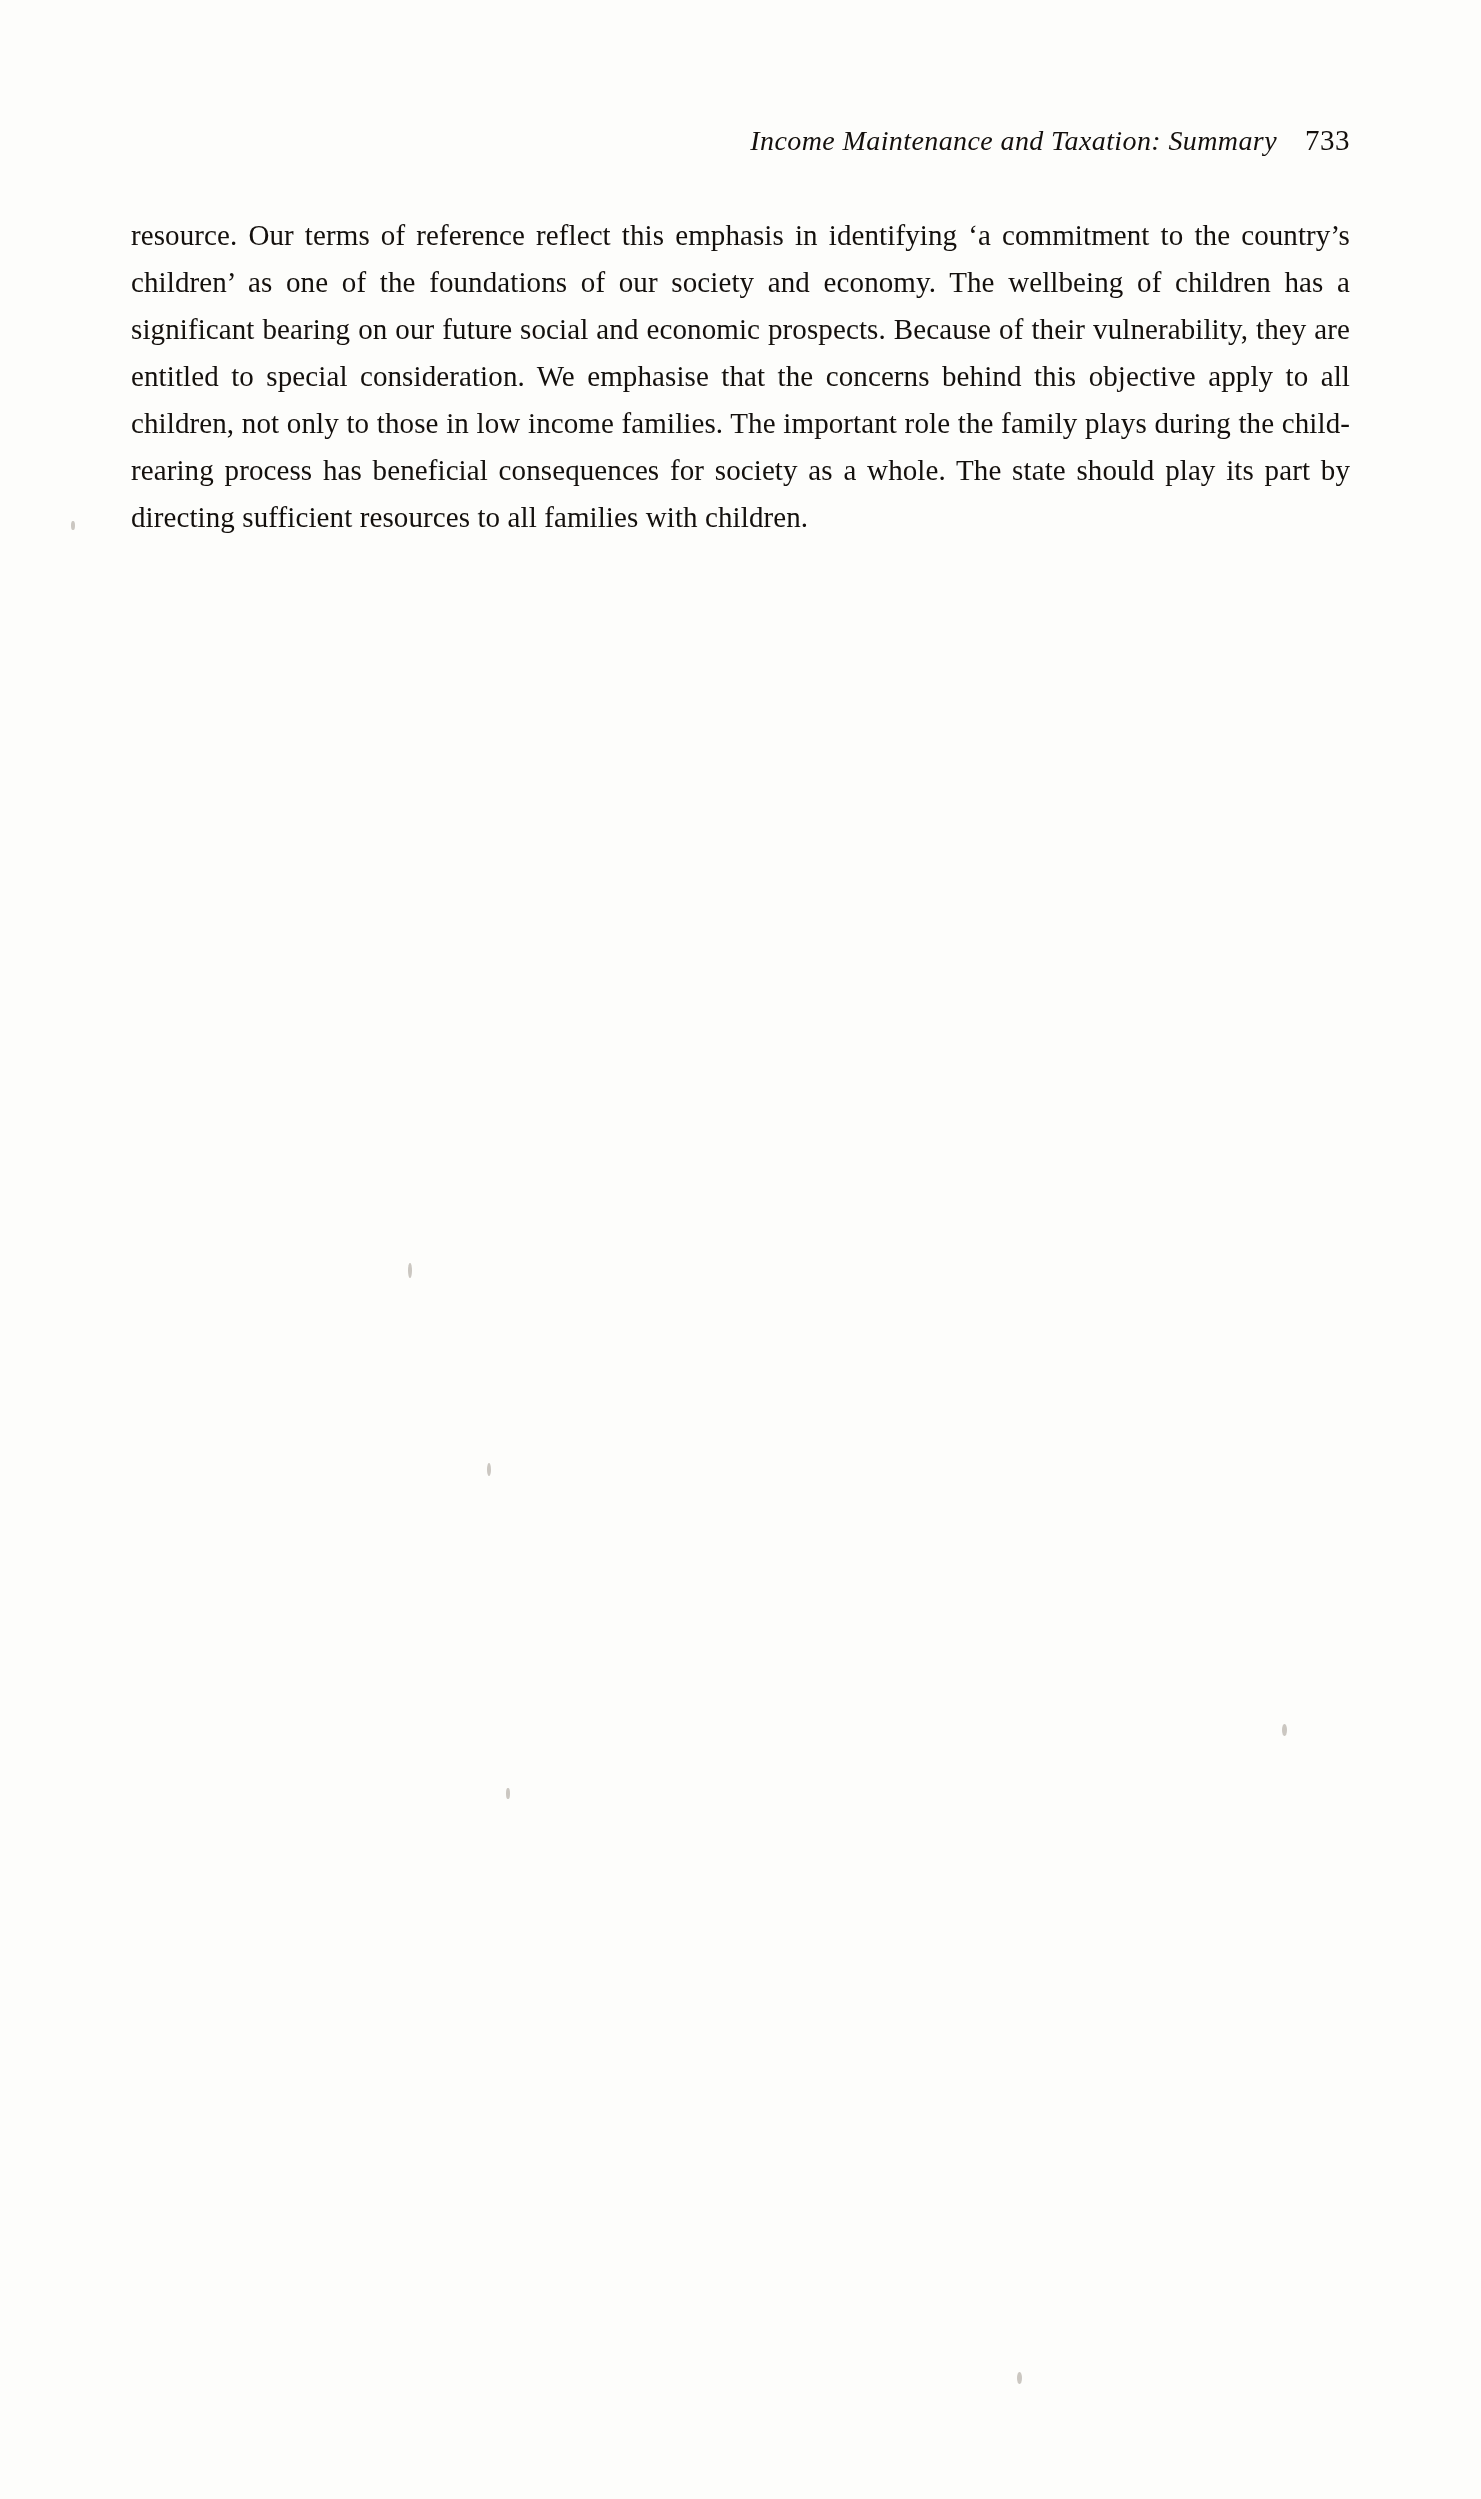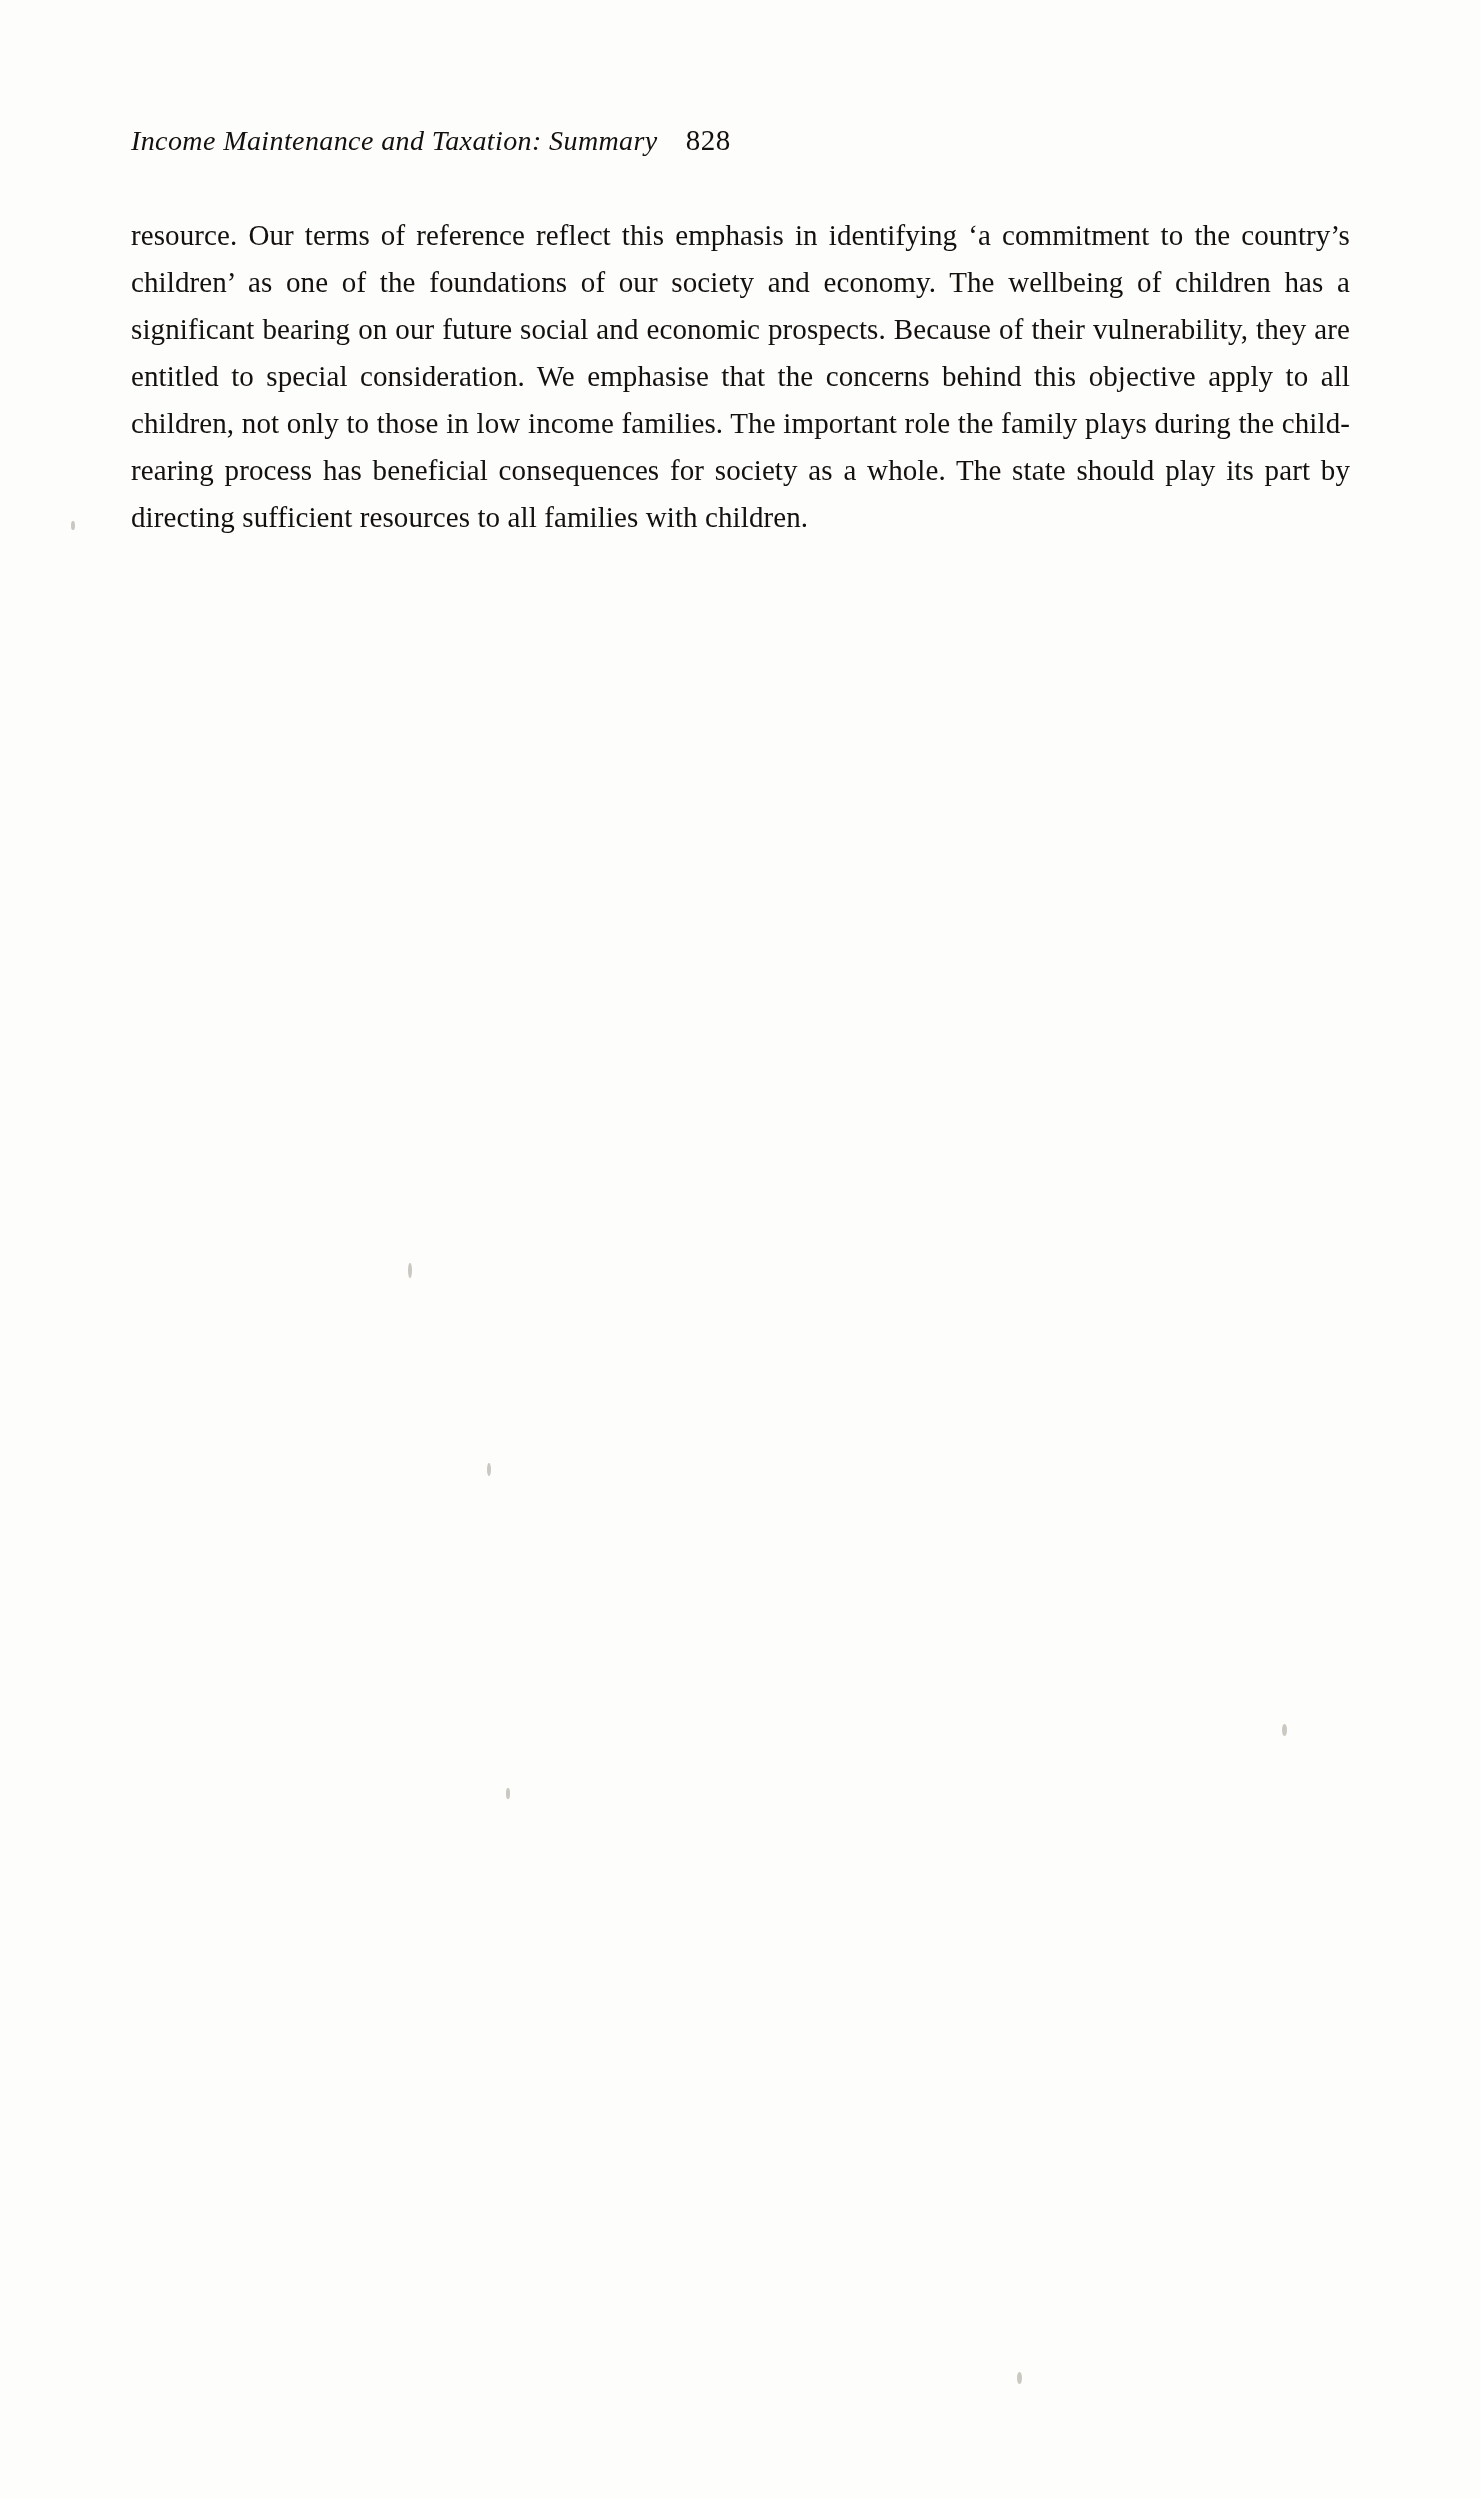--- a/index.html
+++ b/index.html
@@ -20,20 +20,21 @@
     inset: 0;
     background: #fdfdfb;
   }
   .running-head {
     position: absolute;
     top: 124px;
     left: 131px;
     right: 131px;
     height: 45px;
     display: flex;
+    justify-content: flex-end;
     align-items: baseline;
     gap: 28px;
   }
   .running-title {
     font-style: italic;
     font-size: 28px;
     letter-spacing: 0.4px;
     white-space: nowrap;
     color: #14100d;
   }
@@ -66,21 +67,21 @@
     opacity: 0.75;
   }
 </style>
 </head>
 <body>
 
 <div class="page">
 
   <div class="running-head">
     <span class="running-title">Income Maintenance and Taxation: Summary</span>
-    <span class="folio">828</span>
+    <span class="folio">733</span>
   </div>
 
   <div class="body-block">
     <p class="body-text">resource. Our terms of reference reflect this emphasis in identifying ‘a commitment to the country’s children’ as one of the foundations of our society and economy. The wellbeing of children has a significant bearing on our future social and economic prospects. Because of their vulnerability, they are entitled to special consideration. We emphasise that the concerns behind this objective apply to all children, not only to those in low income families. The important role the family plays during the child-rearing process has beneficial consequences for society as a whole. The state should play its part by directing sufficient resources to all families with children.</p>
   </div>
 
   <span class="speck" style="left:408px; top:1263px; width:3.7px; height:15px;"></span>
   <span class="speck" style="left:487px; top:1463px; width:3.7px; height:13px;"></span>
   <span class="speck" style="left:506px; top:1788px; width:3.7px; height:11.2px;"></span>
   <span class="speck" style="left:1282px; top:1724px; width:4.7px; height:12px;"></span>

